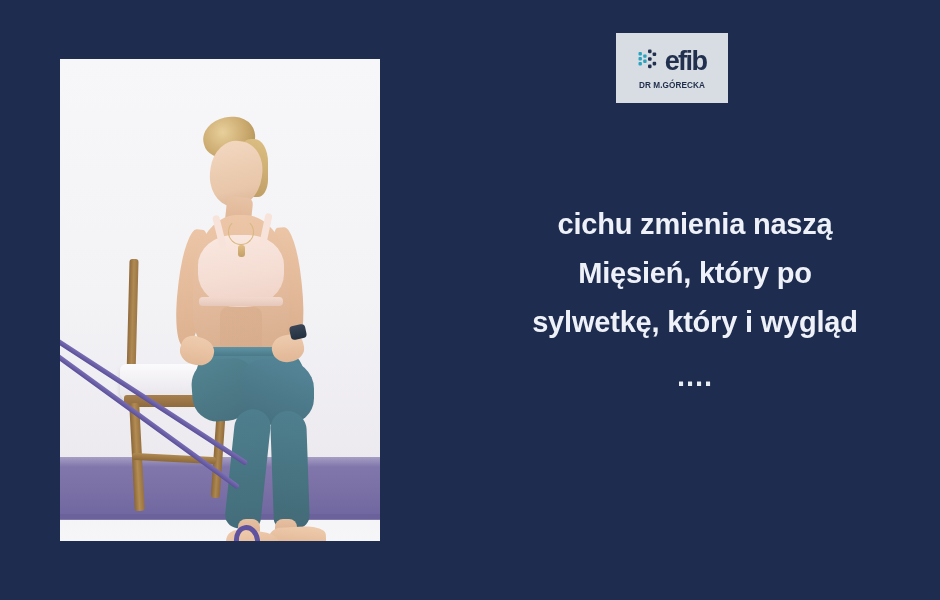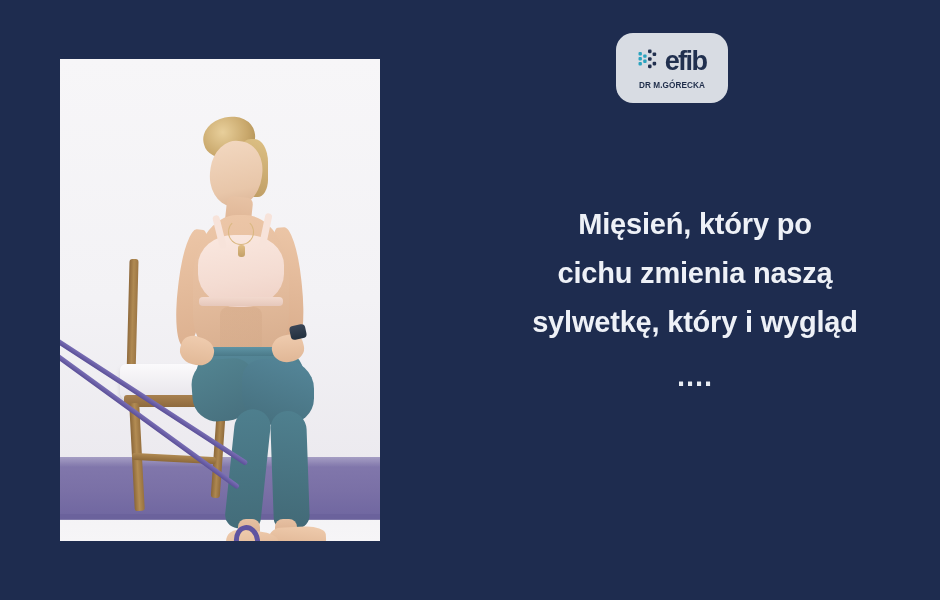--- a/index.html
+++ b/index.html
@@ -258,21 +258,20 @@
   }
 
   
   .logo-card {
     position:absolute;
     left:616px; top:33px; width:112px; height:70px;
     background:#d8dce3;
     display:flex; flex-direction:column;
     align-items:center; justify-content:center;
     gap:5px;
-    border-radius:17px;
   }
   .logo-mark-row {
     display:flex; align-items:center; gap:1px;
   }
   .logo-dots { display:block; }
   .logo-word {
     font-family:"Liberation Sans", sans-serif;
     font-size:27px; font-weight:bold; letter-spacing:-1.6px;
     color:#21304f; line-height:1;
   }
@@ -387,19 +386,19 @@
             <rect x="10" y="11.2" width="3.6" height="3.6" rx="1.1"></rect>
           </g>
         </svg>
       </span>
       <span class="logo-word">efib</span>
     </div>
     <div class="logo-sub">DR M.GÓRECKA</div>
   </div>
 
   <div class="headline">
+    <span class="line">cichu zmienia naszą</span>
     <span class="line">Mięsień, który po</span>
-    <span class="line">cichu zmienia naszą</span>
     <span class="line">sylwetkę, który i wygląd</span>
   </div>
   <div class="ellipsis">....</div>
 
 </div>
 
 </body></html>

